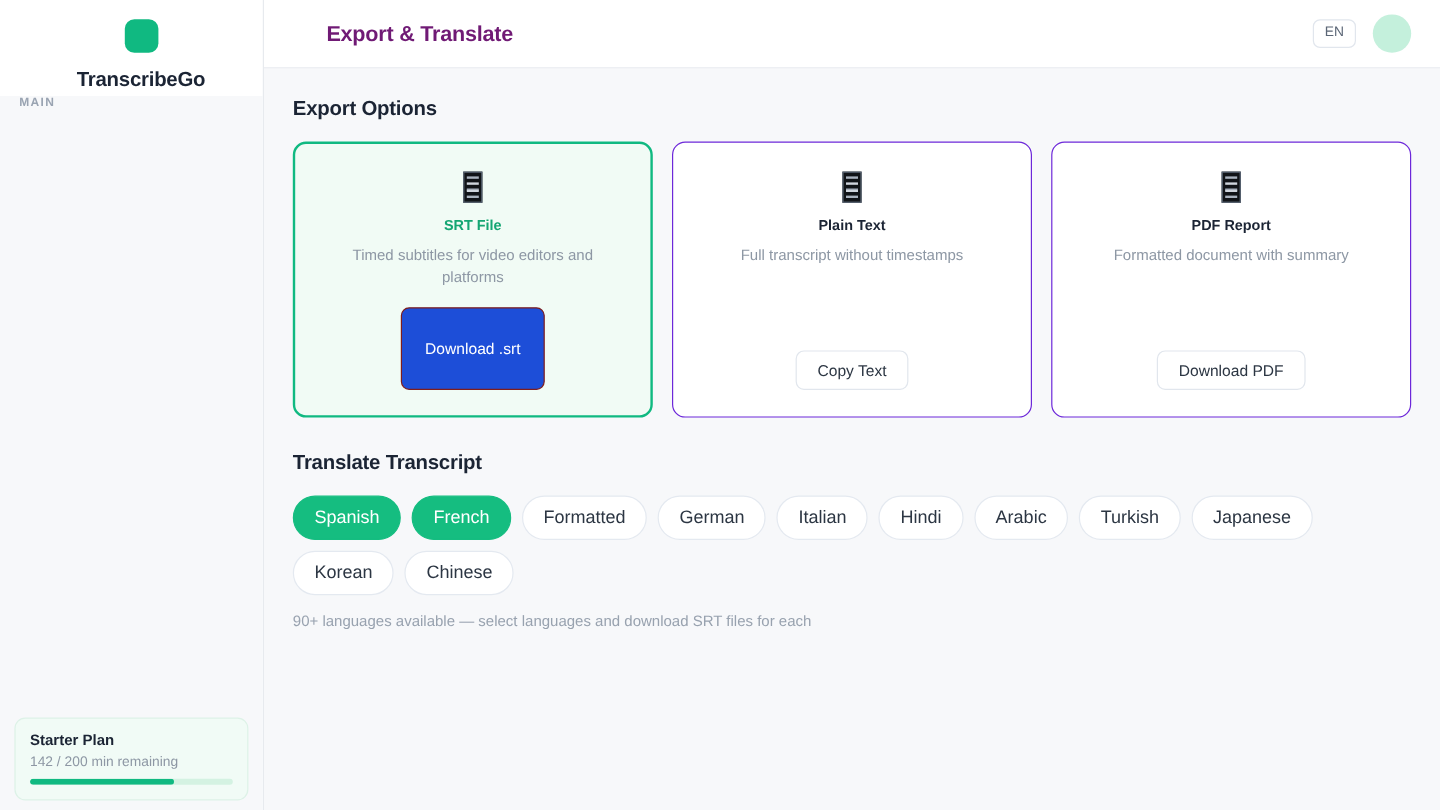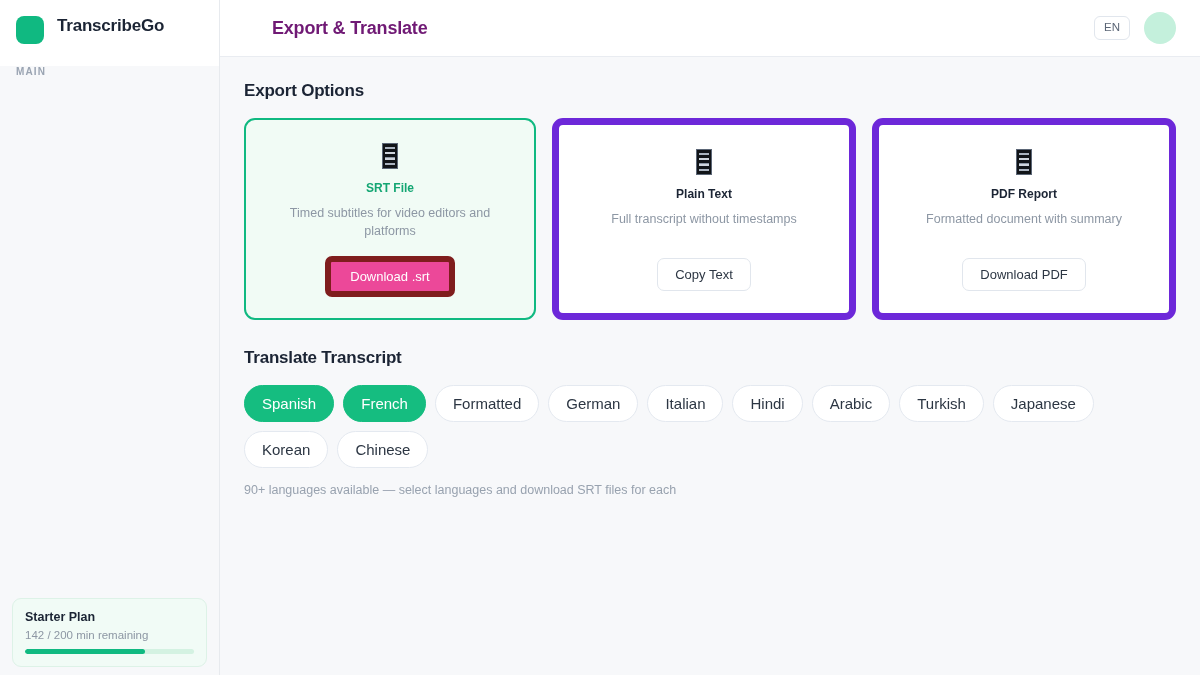--- a/index.html
+++ b/index.html
@@ -31,23 +31,25 @@
     background: #ffffff;
     border-right: 1px solid #e7eaee;
     display: flex;
     flex-direction: column;
     position: relative;
     flex: 0 0 220px;
   }
 
   .brand {
     display: flex;
+    align-items: center;
     gap: 13px;
     padding: 16px 0 0 16px;
     height: 58px;
+    flex-direction: column;
   }
   .brand-mark {
     width: 28px;
     height: 28px;
     border-radius: 8px;
     background: #10b981;
     flex: 0 0 28px;
   }
   .brand-name {
     font-size: 17px;
@@ -168,21 +170,21 @@
   }
 
   
   .cards {
     display: flex;
     gap: 16px;
   }
   .card {
     flex: 1 1 0;
     background: #ffffff;
-    border: 7px solid #6d28d9;
+    border: 1px solid #6d28d9;
     border-radius: 11px;
     min-height: 190px;
     padding: 24px 18px 22px 18px;
     display: flex;
     flex-direction: column;
     align-items: center;
     text-align: center;
     cursor: pointer;
   }
   .card.selected {
@@ -235,24 +237,24 @@
     border-radius: 7px;
     padding: 9px 17px;
     cursor: pointer;
     line-height: 1;
     border: 1px solid #e1e6ed;
     background: #ffffff;
     color: #2c3643;
     margin-top: auto;
   }
   .card-btn.primary {
-    background: #ec4899;
-    border: 6px solid #7f1d1d;
+    background: #1d4ed8;
+    border: 1px solid #7f1d1d;
     color: #ffffff;
-    padding: 8px 19px;
+    padding: 27px 19px;
   }
 
   
   .translate {
     margin-top: 28px;
   }
   .pill-row {
     display: flex;
     flex-wrap: wrap;
     gap: 9px;

